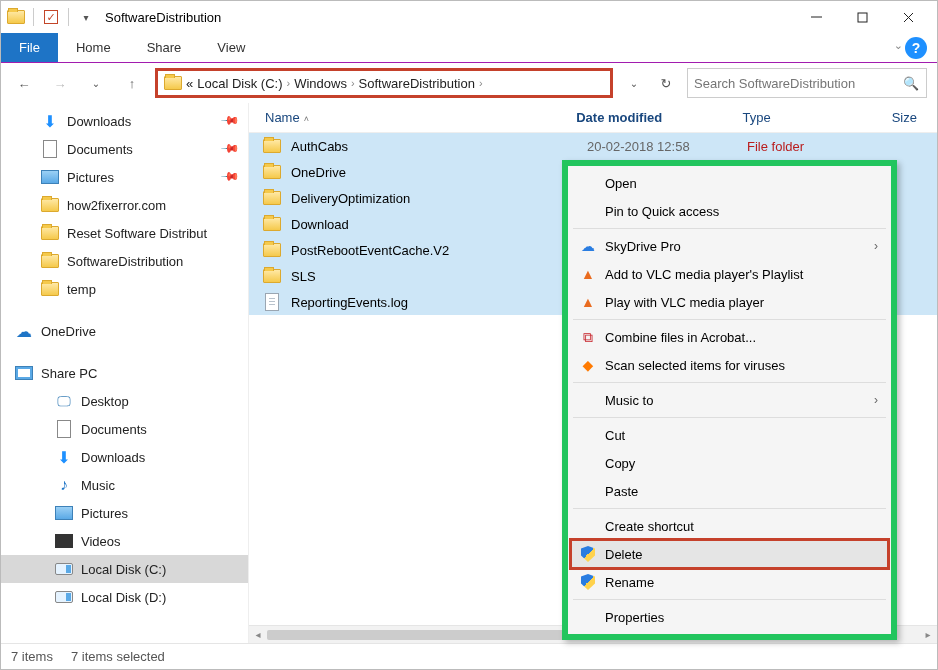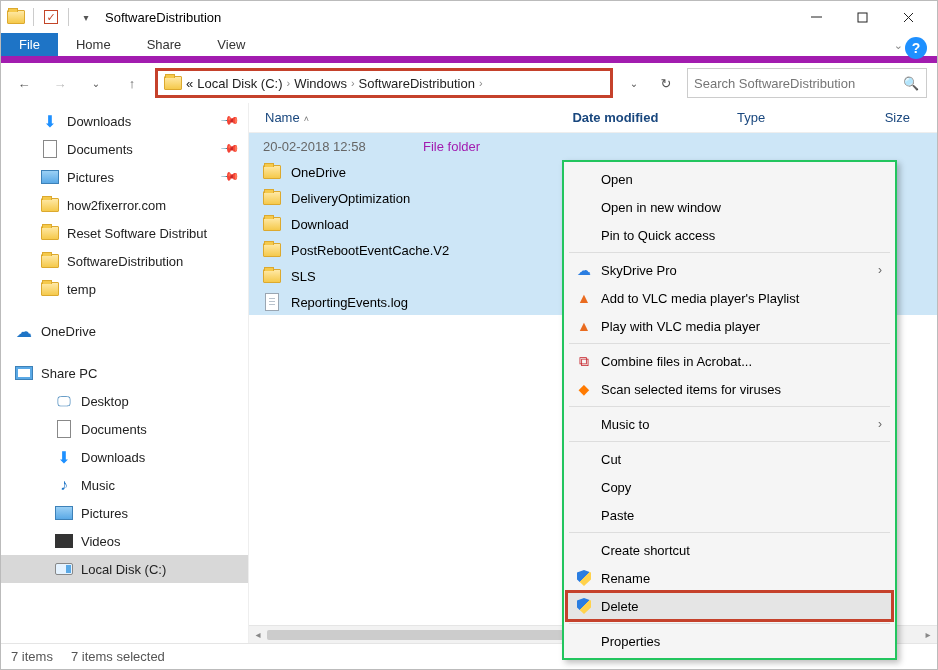--- a/index.html
+++ b/index.html
@@ -10,21 +10,21 @@
   .titlebar { height: 32px; display: flex; align-items: center; padding: 0 6px; }
   .titlebar .qat { display: flex; align-items: center; gap: 4px; }
   .titlebar .title { margin-left: 10px; }
   .titlebar .flex { flex: 1; }
   .winbtn { width: 46px; height: 32px; display: flex; align-items: center; justify-content: center; }
   .winbtn svg { width: 11px; height: 11px; }
   .qat-icon { width:18px; height:22px; display:flex; align-items:center; justify-content:center; }
   .sep-v { width:1px; height:18px; background:#ccc; margin:0 4px; }
 
   
-  .ribbon { height: 30px; display: flex; align-items: stretch; border-bottom: 7px solid #a21caf; }
+  .ribbon { height: 30px; display: flex; align-items: stretch; border-bottom: 1px solid #a21caf; }
   .ribbon .file { background:#1e74c6; color:#fff; padding: 0 18px; display:flex; align-items:center; }
   .ribbon .tab  { padding: 0 18px; display:flex; align-items:center; color:#333; }
   .ribbon .flex { flex:1; }
   .ribbon .help { width:22px; height:22px; border-radius:50%; background:#1e90ff; color:#fff; display:flex; align-items:center; justify-content:center; font-size:14px; margin:4px 10px 0 0; font-weight:bold; }
 
   
   .navrow { height: 40px; display:flex; align-items:center; padding: 0 10px; gap:10px; }
   .navbtn { width:26px; height:26px; display:flex; align-items:center; justify-content:center; color:#555; }
   .addr-wrap { flex:1; display:flex; align-items:center; gap:8px; }
   .addr-box { flex:1; height:30px; border:3px solid #c5412b; display:flex; align-items:center; padding:0 6px; gap:4px; }
@@ -44,29 +44,29 @@
   .sidebar .item.sel { background:#d8d8d8; }
   .pin { margin-left:auto; margin-right:10px; color:#888; font-size:12px; transform:rotate(45deg); }
   .sidebar .gap { height:14px; }
 
   .content { flex:1; display:flex; flex-direction:column; min-width:0; }
   .cols { height:30px; display:flex; align-items:center; border-bottom:1px solid #eee; color:#19477e; padding-left:8px;gap:36px; }
   .cols .col { padding:0 8px; }
   .cols .name { width:320px; }
   .cols .date { width:150px;font-weight:bold; }
   .cols .type { width:130px; }
-  .cols .size { flex:1; text-align:right; padding-right:27px; }
+  .cols .size { flex:1; text-align:right; padding-right:20px; }
   .sort-caret { font-size:9px; color:#777; margin-left:4px; }
 
   .rows { flex:1; overflow:hidden; position:relative; }
   .row { height:26px; display:flex; align-items:center; padding-left:14px; gap:10px; }
   .row.sel { background:#cde6f7; }
   .row .cell-name { width:314px; display:flex; align-items:center; gap:10px; }
   .row .cell-date { width:150px; color:#666; }
-  .row .cell-type { width:130px; color:#a21caf; }
+  .row .cell-type { width:130px; color:#b91c1c; }
   .hscroll { height:18px; background:#f2f2f2; border-top:1px solid #e5e5e5; display:flex; align-items:center; }
   .hscroll .track { flex:1; position:relative; height:14px; }
   .hscroll .thumb { position:absolute; left:0; width:60%; top:2px; bottom:2px; background:#ccc; border-radius:2px; }
   .hscroll .cap { width:18px; display:flex; align-items:center; justify-content:center; color:#888; font-size:10px; }
 
   
   .status { height:26px; border-top:1px solid #e5e5e5; display:flex; align-items:center; padding:0 10px; gap:18px; color:#555; font-size:12px; }
 
   
   .ico { width:18px; height:18px; flex:none; display:inline-flex; align-items:center; justify-content:center; }
@@ -79,21 +79,21 @@
   .i-pic    { width:18px; height:14px; background:linear-gradient(#9bd0f5,#5aa9e6); border:1px solid #3d81b8; }
   .i-cloud  { color:#1e74c6; font-size:16px; }
   .i-pc     { width:18px; height:14px; border:1px solid #3d81b8; background:#fff; box-shadow:inset 0 0 0 2px #5aa9e6; }
   .i-desk   { color:#3d81b8; font-size:14px; }
   .i-music  { color:#1e74c6; font-size:16px; }
   .i-video  { width:18px; height:14px; background:#333; }
   .i-disk   { width:18px; height:12px; border:1px solid #888; background:#e5f3ff; border-radius:2px; position:relative; }
   .i-disk::after{content:""; position:absolute; right:1px; top:1px; bottom:1px; width:5px; background:#5aa9e6;}
 
   
-  .ctxmenu { position:absolute; left:562px; top:160px; width:335px; background:#f5f5f5; border:2px solid #22c55e; box-shadow:3px 3px 6px rgba(0,0,0,.25); padding:3px; z-index:10; }
+  .ctxmenu { position:absolute; left:562px; top:160px; width:335px; background:#f5f5f5; border:6px solid #22c55e; box-shadow:3px 3px 6px rgba(0,0,0,.25); padding:3px; z-index:10; }
   .ctxmenu .mi { height:28px; display:flex; align-items:center; padding:0 10px 0 34px; position:relative; }
   .ctxmenu .mi.sep { height:0; border-top:1px solid #ddd; margin:3px 2px; padding:0; }
   .ctxmenu .mi .mi-icon { position:absolute; left:8px; width:18px; height:18px; display:flex; align-items:center; justify-content:center; font-size:14px; }
   .ctxmenu .mi .chev { margin-left:auto; color:#666; font-size:12px; }
   .ctxmenu .mi.hi { background:#e5e5e5; outline:3px solid #c5412b; outline-offset:-1px; }
   .shield { position:relative; width:14px; height:16px; background:linear-gradient(135deg,#2a7de1 0 50%,#ffd24c 50% 100%); clip-path: polygon(50% 0,100% 15%,100% 60%,50% 100%,0 60%,0 15%); }
 
   .vlc { color:#e96b1f; }
   .sky { color:#2a7de1; }
   .acro{ color:#c62128; }
@@ -283,32 +283,44 @@
               <span class="i-video"></span>
             </span>
             <span>Videos</span>
           </div>
           <div class="item indent2 sel">
             <span class="ico">
               <span class="i-disk"></span>
             </span>
             <span>Local Disk (C:)</span>
           </div>
+          <div class="item indent2">
+            <span class="ico">
+              <span class="i-disk"></span>
+            </span>
+            <span>Local Disk (D:)</span>
+          </div>
         </div>
     </div>
 
     <div class="content">
       <div class="cols">
         <div class="col name"><span>Name</span><span class="sort-caret">˄</span></div>
         <div class="col date">Date modified</div>
         <div class="col type">Type</div>
         <div class="col size">Size</div>
       </div>
       <div class="rows" id="rows">
           <div class="row sel">
+            <div class="cell-name">
+              <span class="ico">
+                <span class="i-folder"></span>
+              </span>
+              <span>AuthCabs</span>
+            </div>
             <div class="cell-date">20-02-2018 12:58</div>
             <div class="cell-type">File folder</div>
           </div>
           <div class="row sel">
             <div class="cell-name">
               <span class="ico">
                 <span class="i-folder"></span>
               </span>
               <span>OneDrive</span>
             </div>
@@ -380,23 +392,20 @@
     <span>7 items</span>
     <span>7 items selected</span>
   </div>
 </div>
 
 <div class="ctxmenu" id="ctx">
     <div class="mi">
       <span>Open</span>
     </div>
     <div class="mi">
-      <span>Open in new window</span>
-    </div>
-    <div class="mi">
       <span>Pin to Quick access</span>
     </div>
     <div class="mi sep"></div>
     <div class="mi">
       <span class="mi-icon sky">☁</span>
       <span>SkyDrive Pro</span>
       <span class="chev">›</span>
     </div>
     <div class="mi">
       <span class="mi-icon vlc">▲</span>
@@ -426,30 +435,30 @@
     </div>
     <div class="mi">
       <span>Copy</span>
     </div>
     <div class="mi">
       <span>Paste</span>
     </div>
     <div class="mi sep"></div>
     <div class="mi">
       <span>Create shortcut</span>
-    </div>
-    <div class="mi">
-      <span class="mi-icon">
-        <span class="shield"></span>
-      </span>
-      <span>Rename</span>
     </div>
     <div class="mi hi">
       <span class="mi-icon">
         <span class="shield"></span>
       </span>
       <span>Delete</span>
     </div>
+    <div class="mi">
+      <span class="mi-icon">
+        <span class="shield"></span>
+      </span>
+      <span>Rename</span>
+    </div>
     <div class="mi sep"></div>
     <div class="mi">
       <span>Properties</span>
     </div>
   </div>
 
 </body></html>

